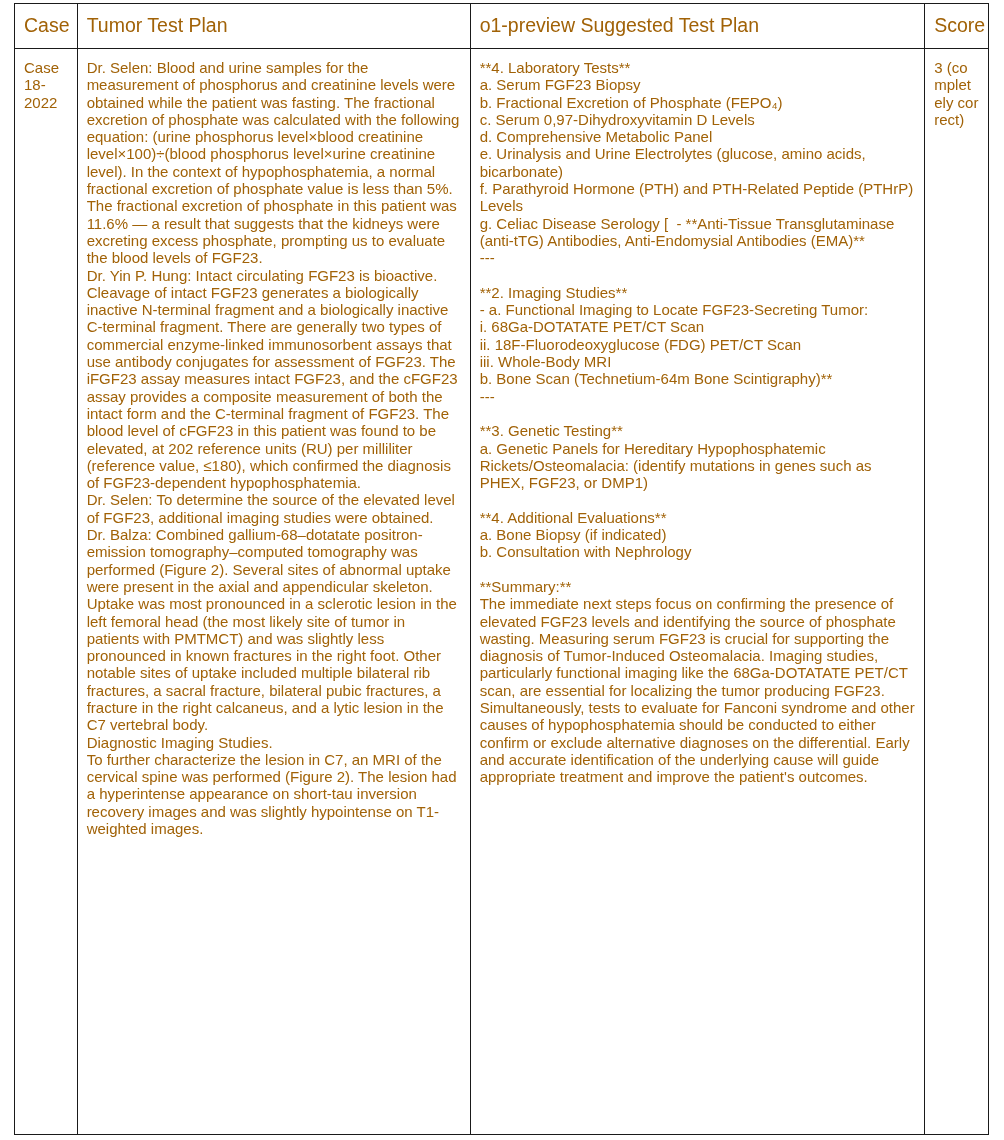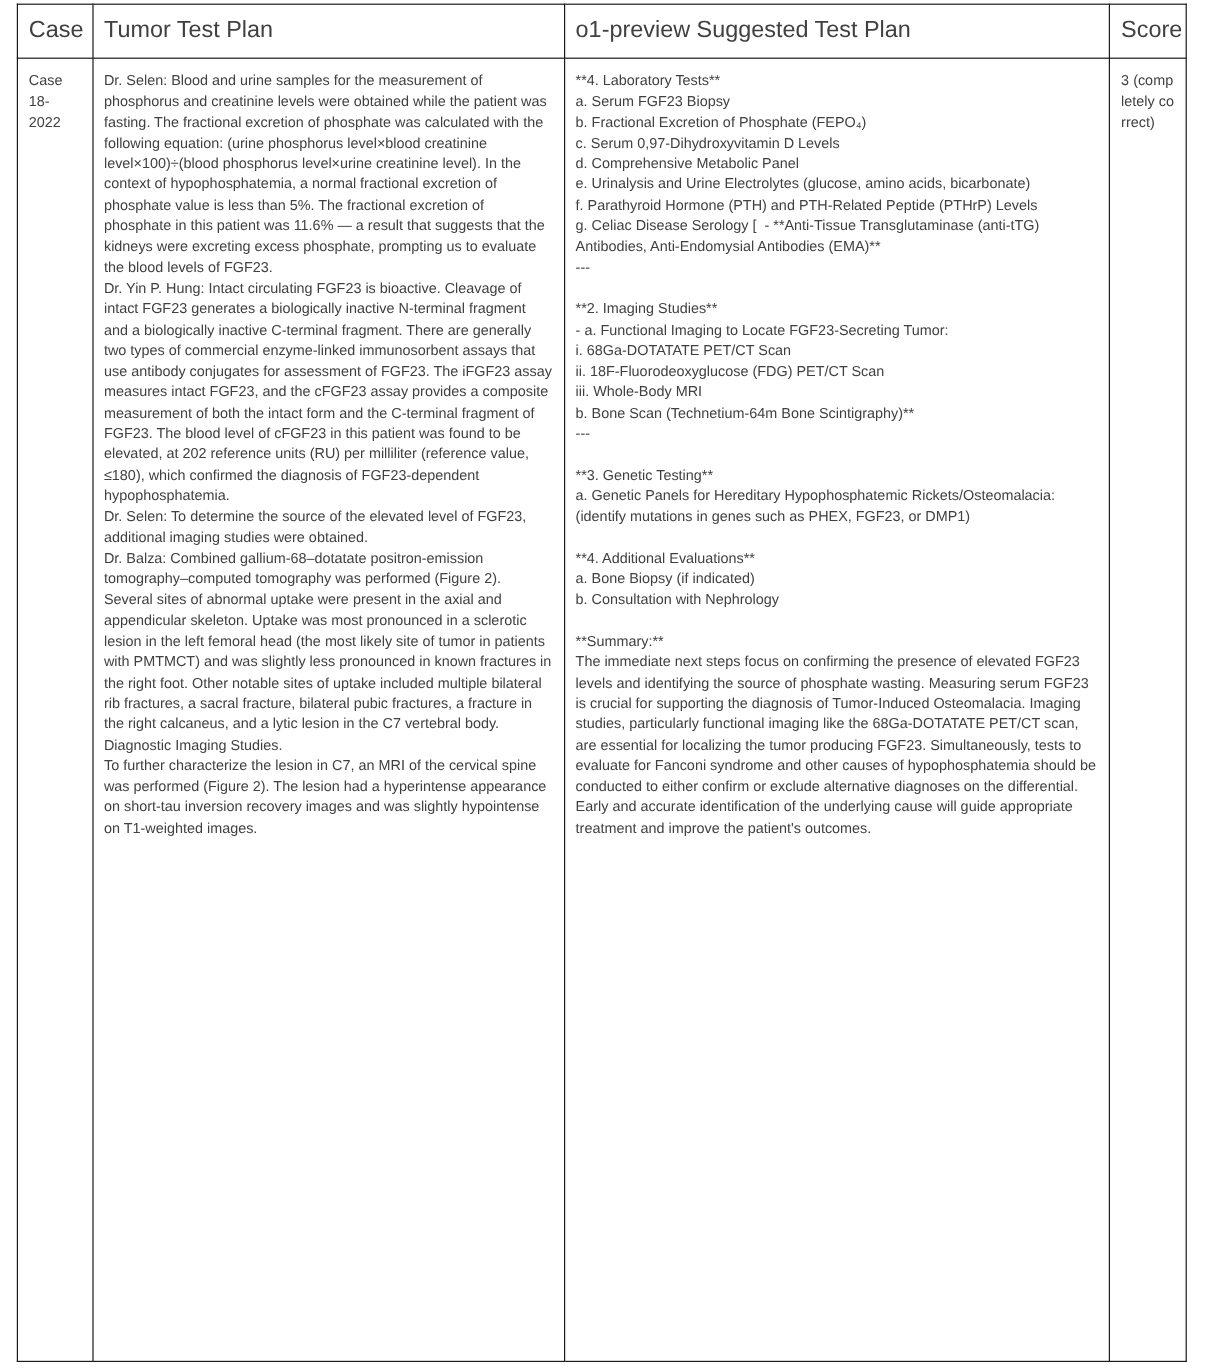--- a/index.html
+++ b/index.html
@@ -4,37 +4,37 @@
 <style>
   html, body { margin: 0; padding: 0; background: #ffffff; }
   body { width: 1004px; height: 1140px; position: relative; overflow: hidden; }
   table.grid {
     position: absolute;
     left: 14px; top: 3px;
     width: 975px; height: 1132px;
     border-collapse: collapse;
     table-layout: fixed;
     font-family: "Liberation Sans", sans-serif;
-    color: #404040;
+    color: #a16207;
   }
   table.grid td, table.grid th {
     border: 1.5px solid #1a1a1a;
     vertical-align: top;
     text-align: left;
     font-weight: normal;
   }
   table.grid th {
     font-size: 19.5px;
     height: 44px;
     vertical-align: middle;
     padding: 0 9px;
     line-height: 1;
   }
   table.grid td {
-    font-size: 12px;
+    font-size: 15px;
     line-height: 17.3px;
     padding: 10px 9px 0 9px;
   }
   .col-case { width: 58px; }
   .col-plan { width: 364px; }
   .col-o1 { width: 421px; }
   .col-score { width: 59px; }
   .line { display: block; white-space: pre-wrap; }
   .blank { display: block; height: 17.3px; }
   .score-text { word-break: break-all; }

